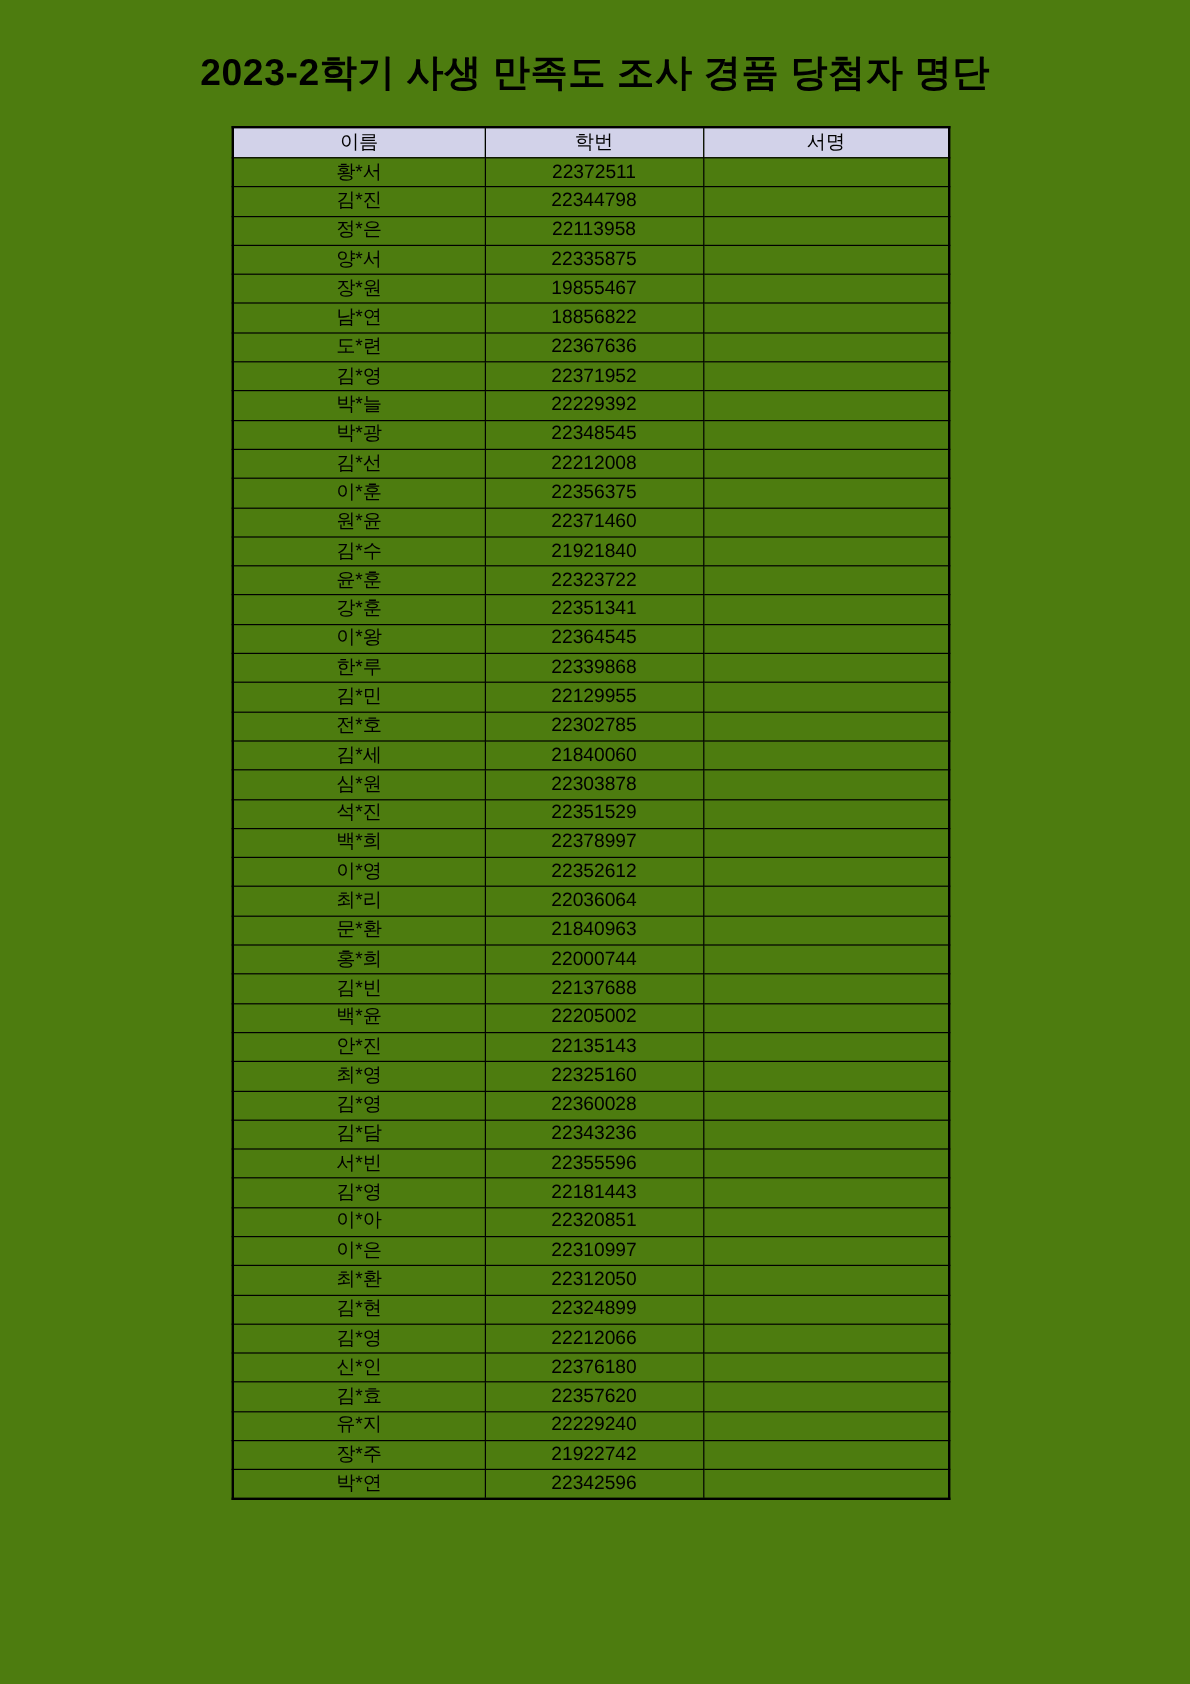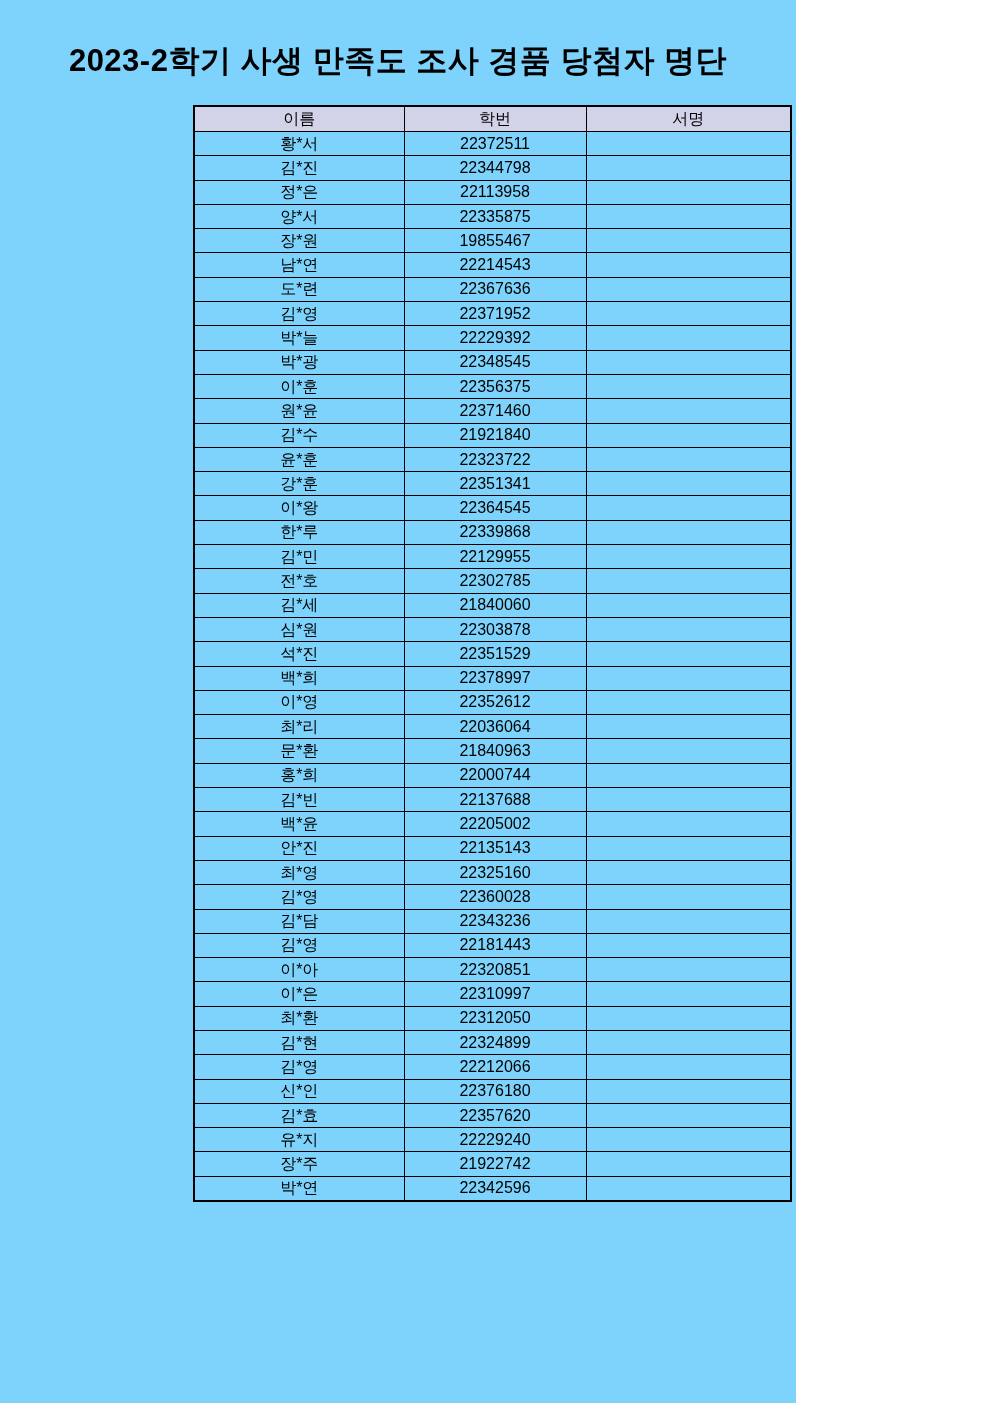--- a/index.html
+++ b/index.html
@@ -4,23 +4,23 @@
 <style>
   html, body {
     margin: 0;
     padding: 0;
     background: #ffffff;
     font-family: "Liberation Sans", sans-serif;
     color: #000000;
   }
   .page {
     position: relative;
-    width: 796px;
+    width: 992px;
     height: 1403px;
-    background: #7dd3fc;
+    background: #4d7c0f;
     overflow: hidden;
     text-decoration: underline;
   }
   .title {
     position: absolute;
     top: 40px;
     left: 0;
     width: 100%;
     text-align: center;
     font-size: 31px;
@@ -98,21 +98,21 @@
           <td>22335875</td>
           <td></td>
         </tr>
         <tr>
           <td>장*원</td>
           <td>19855467</td>
           <td></td>
         </tr>
         <tr>
           <td>남*연</td>
-          <td>22214543</td>
+          <td>18856822</td>
           <td></td>
         </tr>
         <tr>
           <td>도*련</td>
           <td>22367636</td>
           <td></td>
         </tr>
         <tr>
           <td>김*영</td>
           <td>22371952</td>
@@ -122,20 +122,25 @@
           <td>박*늘</td>
           <td>22229392</td>
           <td></td>
         </tr>
         <tr>
           <td>박*광</td>
           <td>22348545</td>
           <td></td>
         </tr>
         <tr>
+          <td>김*선</td>
+          <td>22212008</td>
+          <td></td>
+        </tr>
+        <tr>
           <td>이*훈</td>
           <td>22356375</td>
           <td></td>
         </tr>
         <tr>
           <td>원*윤</td>
           <td>22371460</td>
           <td></td>
         </tr>
         <tr>
@@ -234,20 +239,25 @@
           <td></td>
         </tr>
         <tr>
           <td>김*영</td>
           <td>22360028</td>
           <td></td>
         </tr>
         <tr>
           <td>김*담</td>
           <td>22343236</td>
+          <td></td>
+        </tr>
+        <tr>
+          <td>서*빈</td>
+          <td>22355596</td>
           <td></td>
         </tr>
         <tr>
           <td>김*영</td>
           <td>22181443</td>
           <td></td>
         </tr>
         <tr>
           <td>이*아</td>
           <td>22320851</td>

